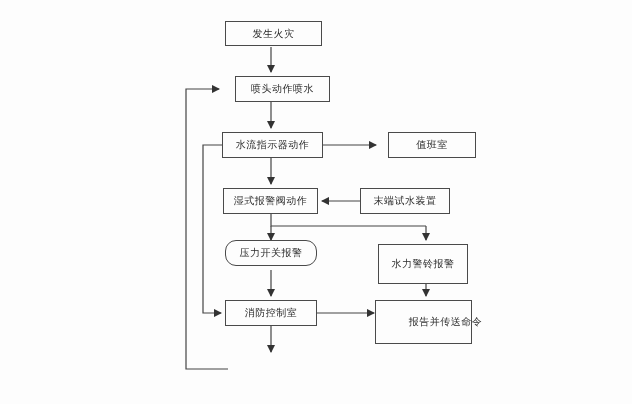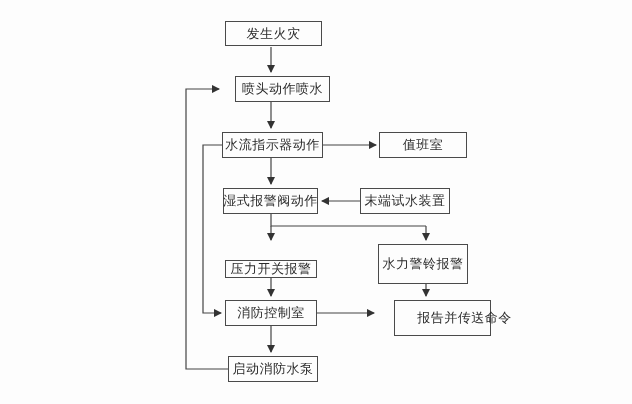--- a/index.html
+++ b/index.html
@@ -21,40 +21,40 @@
     top: 0;
     width: 632px;
     height: 404px;
   }
   .node {
     position: absolute;
     box-sizing: border-box;
     border: 1px solid #4a4a4a;
     background: #fdfdfd;
     color: #2b2b2b;
-    font-size: 13px;
+    font-size: 10px;
     letter-spacing: 0.5px;
     display: flex;
     align-items: center;
     justify-content: center;
     white-space: nowrap;
   }
   
   #n-fire      { left: 225px; top: 21px;  width: 97px; height: 25px; }
   #n-sprinkler { left: 223px; top: 76px;  width: 95px; height: 26px; margin-left: 12px; }
   #n-flow      { left: 222px; top: 132px; width: 101px; height: 26px; }
   #n-wet       { left: 223px; top: 188px; width: 95px; height: 26px; }
-  #n-pressure  { left: 225px; top: 260px; width: 92px; height: 18px; }
+  #n-pressure  { left: 225px; top: 240px; width: 92px; height: 26px; border-radius: 11px; }
   #n-control   { left: 225px; top: 300px; width: 92px; height: 26px; }
   #n-pump      { left: 228px; top: 356px; width: 90px; height: 26px; }
   
-  #n-duty      { left: 379px; top: 132px; width: 88px; height: 26px; }
+  #n-duty      { left: 388px; top: 132px; width: 88px; height: 26px; }
   #n-endtest   { left: 360px; top: 188px; width: 90px; height: 26px; }
   #n-bell      { left: 378px; top: 244px; width: 90px; height: 40px; }
-  #n-report    { left: 394px; top: 300px; width: 97px; height: 36px; padding-left: 44px; }
+  #n-report    { left: 375px; top: 300px; width: 97px; height: 44px; padding-left: 44px; }
 </style>
 </head>
 <body>
 
 <div class="canvas">
 
   <svg class="connector-layer" viewBox="0 0 632 404" xmlns="http://www.w3.org/2000/svg">
     <defs>
       <marker id="arr" viewBox="0 0 8 8" refX="7" refY="4" markerWidth="7" markerHeight="7" orient="auto">
         <path d="M0,0 L8,4 L0,8 z" fill="#333333"></path>
@@ -103,15 +103,14 @@
   <div class="node" id="n-endtest">末端试水装置</div>
 
   <div class="node" id="n-pressure">压力开关报警</div>
 
   <div class="node" id="n-bell">水力警铃报警</div>
 
   <div class="node" id="n-control">消防控制室</div>
 
   <div class="node" id="n-report">报告并传送命令</div>
 
-  <div class="node" id="n-pump">启动消防水泵</div>
 
 </div>
 
 </body></html>

